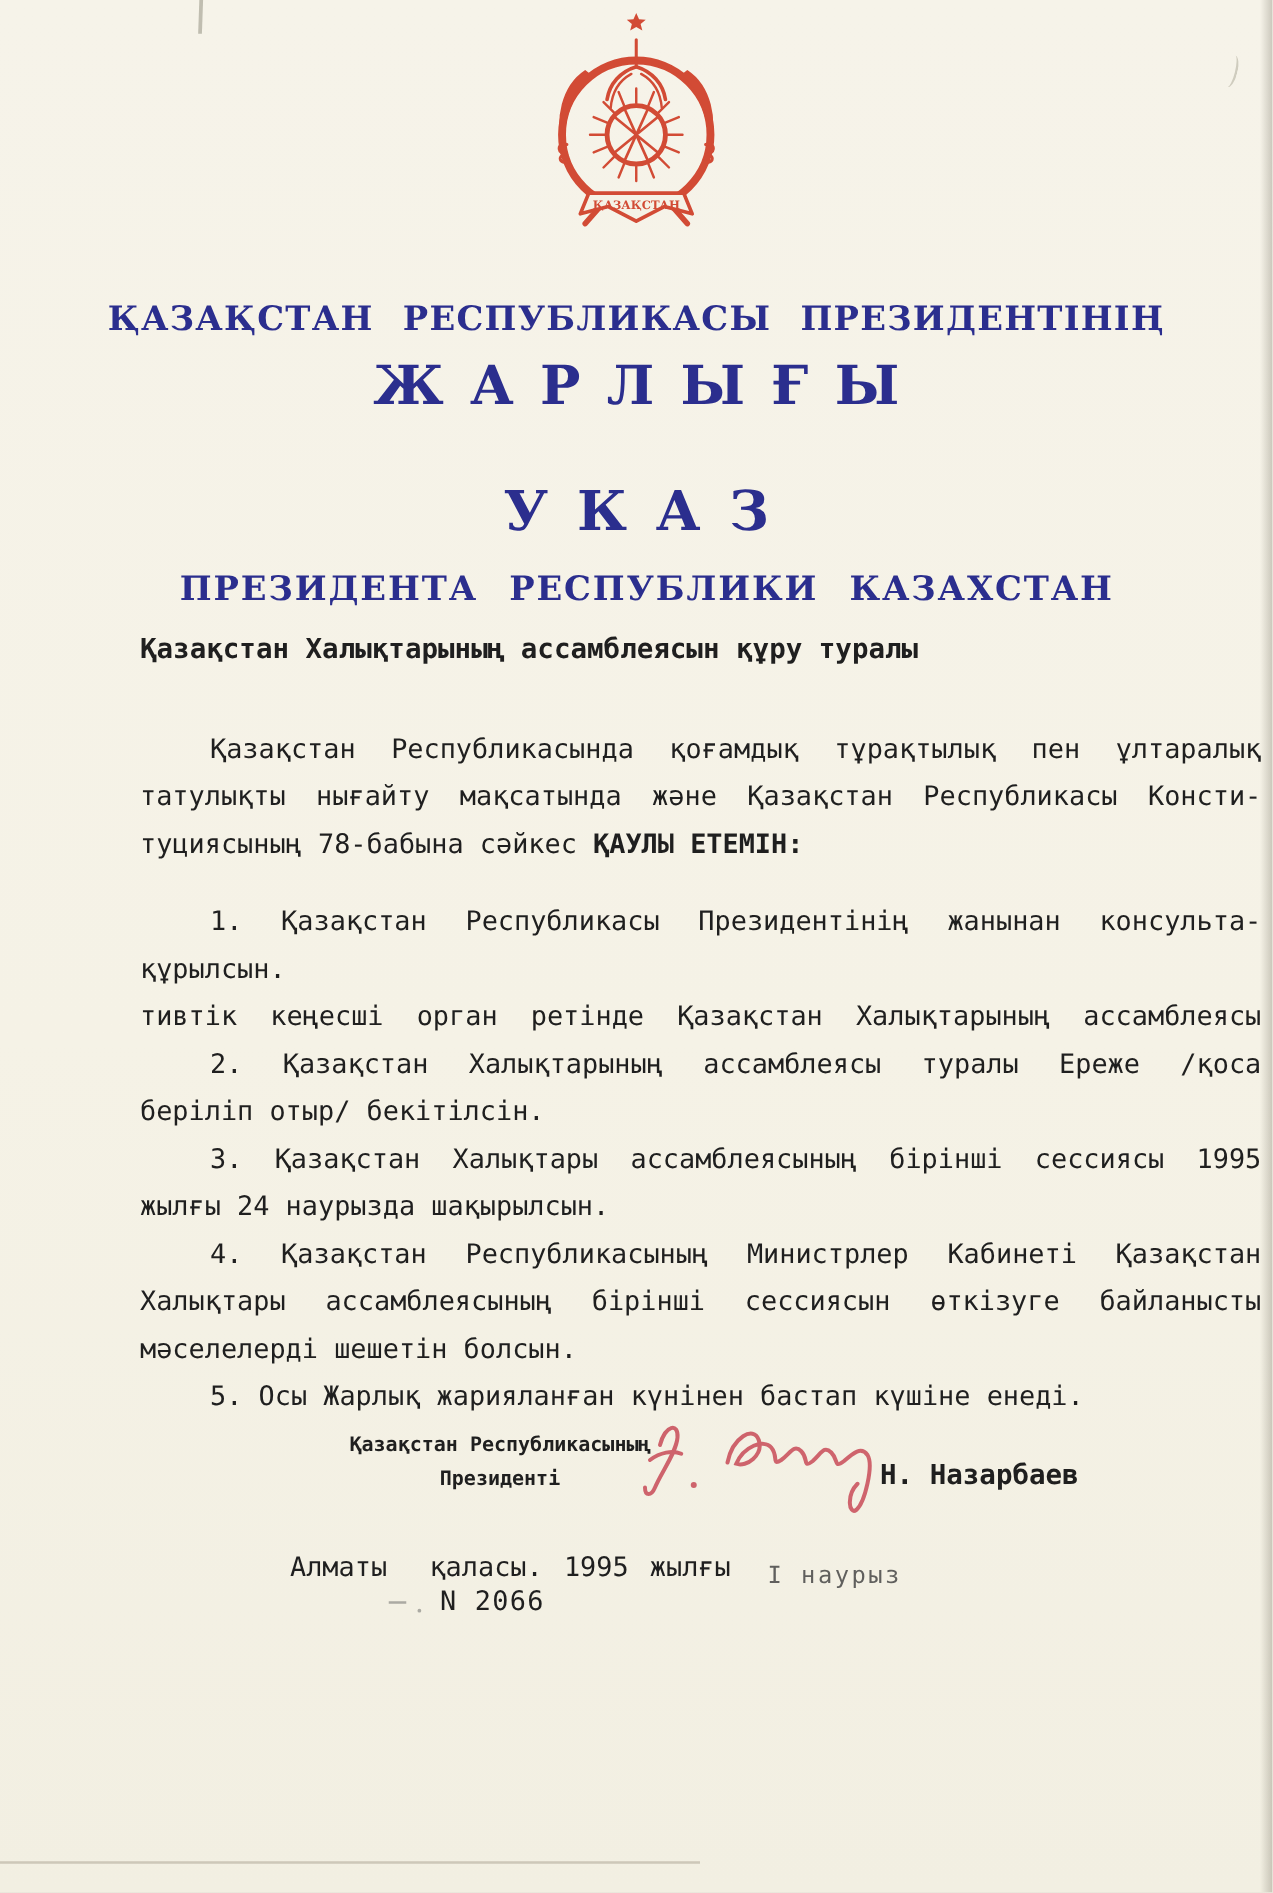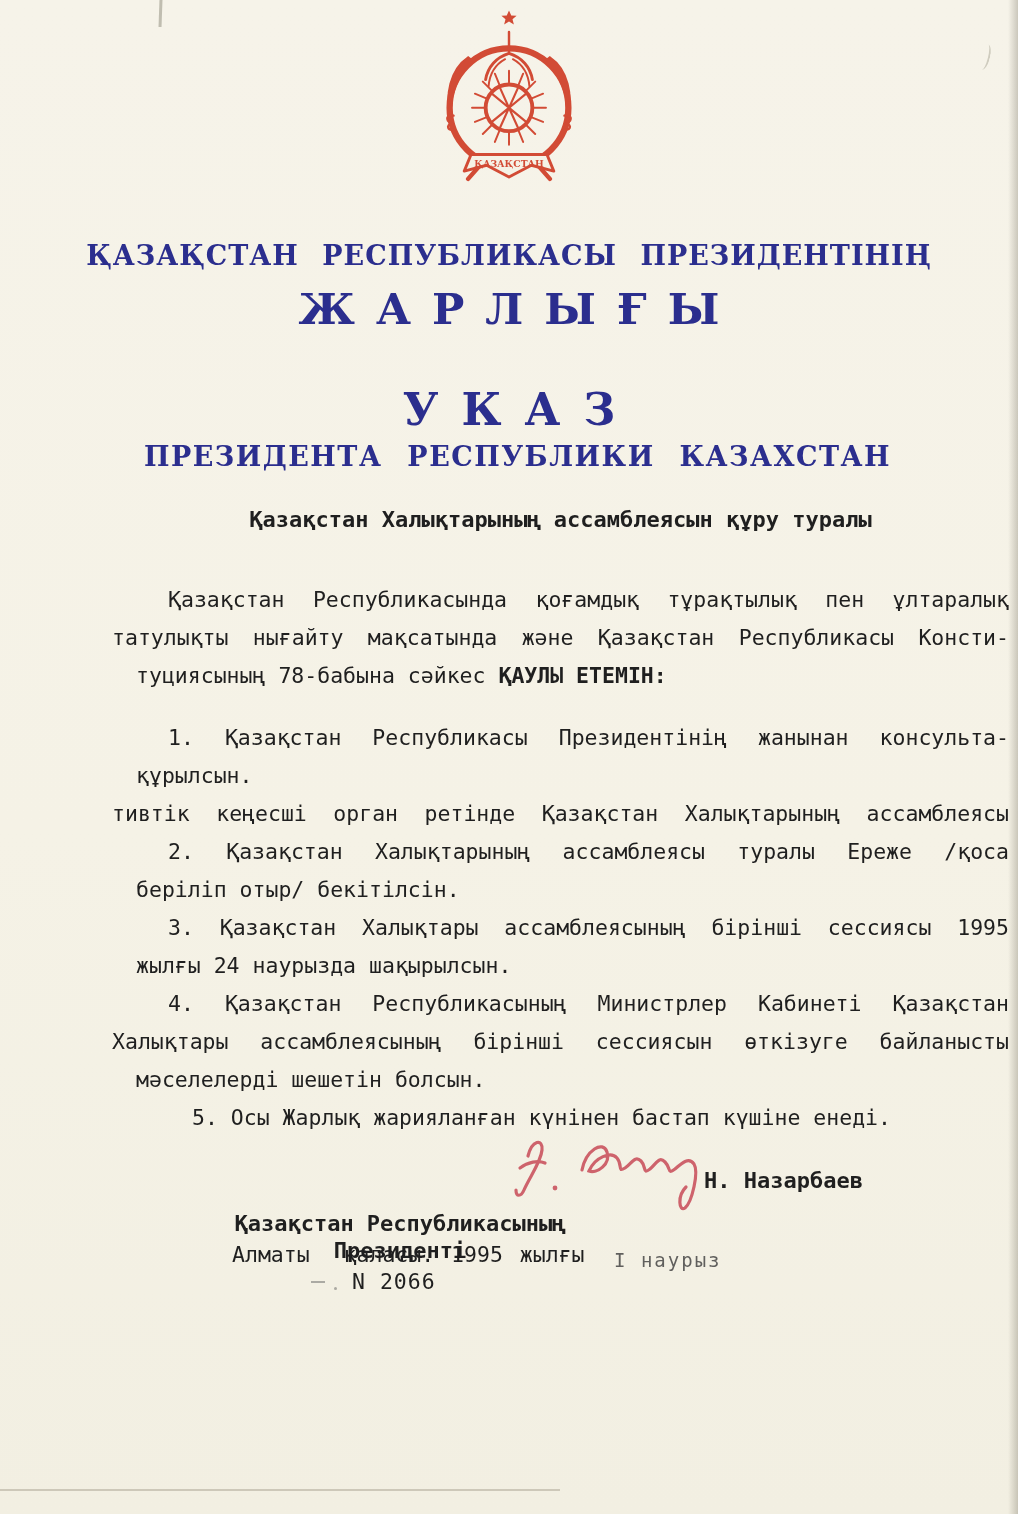--- a/index.html
+++ b/index.html
@@ -22,35 +22,35 @@
   .dot-faint{position:absolute;left:334px;top:1287px;width:3px;height:3px;border-radius:50%;background:#555;opacity:.45;}
 
   .emblem{position:absolute;left:436px;top:8px;width:146px;height:186px;}
   .emblem svg{width:100%;height:100%;}
 
   .h-blue{position:absolute;left:0;width:1018px;text-align:center;color:var(--header-blue);
     font-family:"DejaVu Serif", serif;font-weight:bold;}
   .h1{top:240px;font-size:27px;letter-spacing:1px;word-spacing:13px;}
   .h2{top:284px;font-size:43px;letter-spacing:21px;text-indent:21px;}
   .h3{top:384px;font-size:44px;letter-spacing:23px;text-indent:23px;}
-  .h4{top:441px;font-size:27px;letter-spacing:1.5px;word-spacing:14px;padding-left:17px;}
+  .h4{top:456px;font-size:27px;letter-spacing:1.5px;word-spacing:14px;padding-left:17px;}
 
-  .subject{position:absolute;left:112px;top:507px;width:897px;text-align:center;
+  .subject{position:absolute;left:112px;top:507px;width:897px;text-align:left;
     font-weight:700;font-size:22px;}
 
   .body{position:absolute;left:112px;top:581px;width:897px;font-size:21.5px;line-height:38px;}
   .ln{min-height:38px;}
   .jst{text-align:justify;text-align-last:justify;}
-  .lst{white-space:pre-wrap;margin-left:24px;}
+  .lst{white-space:pre-wrap;}
   .ind{text-indent:56px;}
   .gap{margin-top:24px;}
   .b{font-weight:700;}
 
-  .sig-title{position:absolute;left:226px;top:1210px;width:348px;text-align:center;
-    font-weight:700;font-size:22px;line-height:27px;}
+  .sig-title{position:absolute;left:226px;top:1142px;width:348px;text-align:center;
+    font-weight:700;font-size:16px;line-height:27px;}
   .sig-svg{position:absolute;left:498px;top:1126px;width:250px;height:92px;}
   .sig-name{position:absolute;left:704px;top:1168px;font-weight:700;font-size:22px;}
 
   .f-place{position:absolute;left:232px;top:1242px;font-size:21.5px;word-spacing:4px;white-space:pre-wrap;}
   .f-stamp{position:absolute;left:614px;top:1249px;font-size:19px;letter-spacing:2px;color:var(--stamp-gray);opacity:.8;}
   .f-num{position:absolute;left:352px;top:1269px;font-size:21.5px;letter-spacing:1px;}
 </style>
 </head>
 <body>
 

